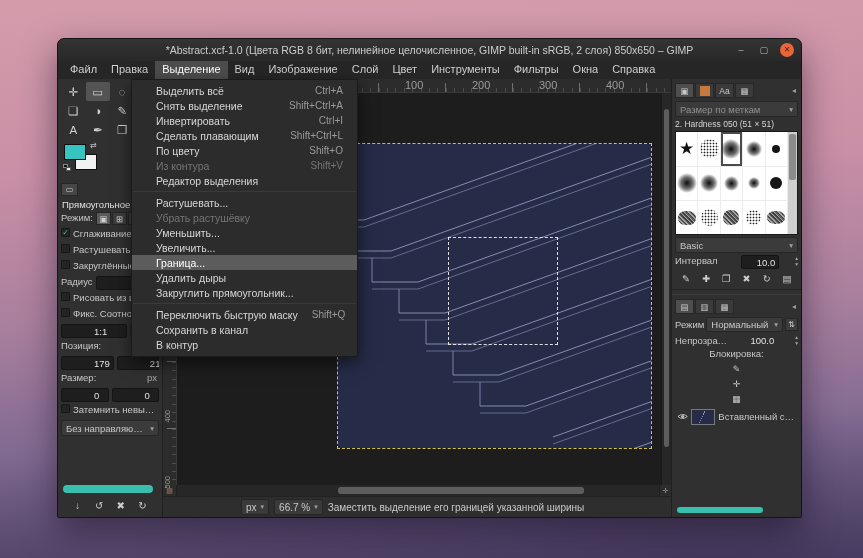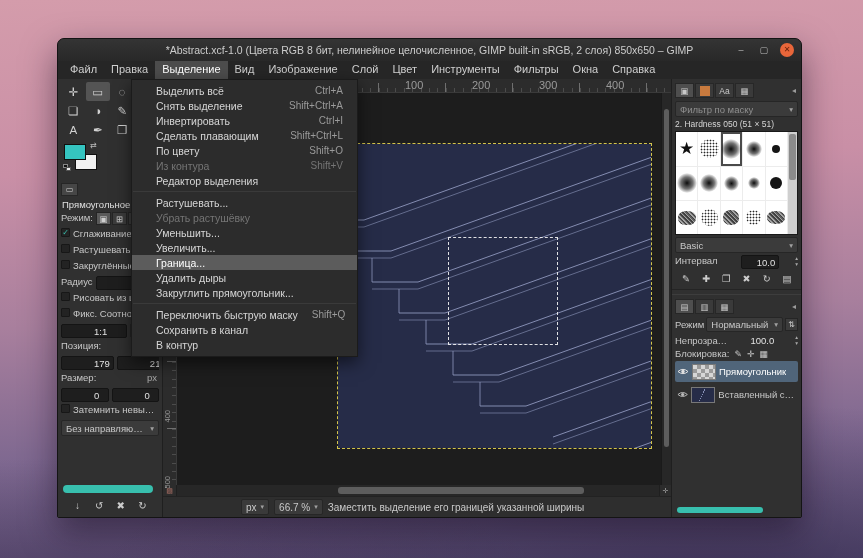--- a/index.html
+++ b/index.html
@@ -157,21 +157,21 @@
   .spacing-row { display:flex; align-items:flex-start; gap:16px; }
   .spin { display:flex; flex-direction:column; justify-content:center; font-size:5.5px; color:#a8a8a8; line-height:1.1; }
   .brush-actions { display:flex; justify-content:space-between; padding:0 3px; }
   .ba-btn { width:16px; height:15px; display:flex; align-items:center; justify-content:center;
     color:#cccccc; font-size:9.5px; }
   .splitter { height:6px; border-top:1px solid #242424; border-bottom:1px solid #3d3d3d; margin:1px -3px; }
   .mode-row { display:flex; align-items:center; gap:2px; }
   .mode-row .combo { flex:1; height:15px; }
   .opacity-row { display:flex; align-items:center; gap:21px; }
   .opacity-row .val { margin-left:auto; color:#e2e2e2; }
-  .lock-row { display:flex; align-items:center; gap:5px; }
+  .lock-row { display:flex; align-items:center; gap:5px;flex-direction:column; }
   .lock-icon { font-size:9px; color:#c9c9c9; }
   .layer-row { display:flex; align-items:center; gap:3px; height:21px; padding:0 2px; border-radius:2px; }
   .layer-row.selected { background:#50657a; color:#ffffff; }
   .lthumb { width:24px; height:16px; flex:0 0 24px; border:1px solid #787878; }
   .lthumb.checker { background:conic-gradient(#9a9a9a 25%, #d6d6d6 0 50%, #9a9a9a 0 75%, #d6d6d6 0) 0 0/8px 8px; }
   .lthumb.navy { background:linear-gradient(115deg, transparent 46%, rgba(160,170,210,.8) 46%, rgba(160,170,210,.8) 48%, transparent 48%), #262c48; }
   .lname { white-space:nowrap; overflow:hidden; text-overflow:ellipsis; }
   .rp-spacer { flex:1; }
   .rp-thumb { height:6px; width:86px; background:#38bfae; border-radius:3px; margin:0 0 1px 2px; }
 
@@ -425,21 +425,21 @@
           <span class="dtab active">▣</span>
           <span class="dtab">
               <span class="pat-square"></span>
             </span>
           <span class="dtab">Aa</span>
           <span class="dtab">▦</span>
           <span class="dockmenu">◂</span>
         </div>
 
         <div class="combo filter-combo">
-          <span class="ph">Фильтр по маску</span>
+          <span class="ph">Размер по меткам</span>
           <span class="chev">▾</span>
         </div>
 
         <div class="brush-name">2. Hardness 050 (51 × 51)</div>
 
         <div class="brush-area">
           <div class="brush-grid">
             <span class="bcell">
                 <span class="b-star">★</span>
               </span>
@@ -541,28 +541,20 @@
           </span>
         </div>
 
         <div class="lock-row">
           <span class="opt-label">Блокировка:</span>
           <span class="lock-icon">✎</span>
           <span class="lock-icon">✛</span>
           <span class="lock-icon">▦</span>
         </div>
 
-        <div class="layer-row selected">
-          <svg width="12" height="9" viewBox="0 0 12 9">
-            <path d="M1 4.5 Q6 0.2 11 4.5 Q6 8.8 1 4.5 Z" fill="none" stroke="#e2e2e2" stroke-width="1"></path>
-            <circle cx="6" cy="4.5" r="1.7" fill="#e2e2e2"></circle>
-          </svg>
-          <span class="lthumb checker"></span>
-          <span class="lname">Прямоугольник</span>
-        </div>
 
         <div class="layer-row">
           <svg width="12" height="9" viewBox="0 0 12 9">
             <path d="M1 4.5 Q6 0.2 11 4.5 Q6 8.8 1 4.5 Z" fill="none" stroke="#bdbdbd" stroke-width="1"></path>
             <circle cx="6" cy="4.5" r="1.7" fill="#bdbdbd"></circle>
           </svg>
           <span class="lthumb navy"></span>
           <span class="lname">Вставленный слой</span>
         </div>
 

